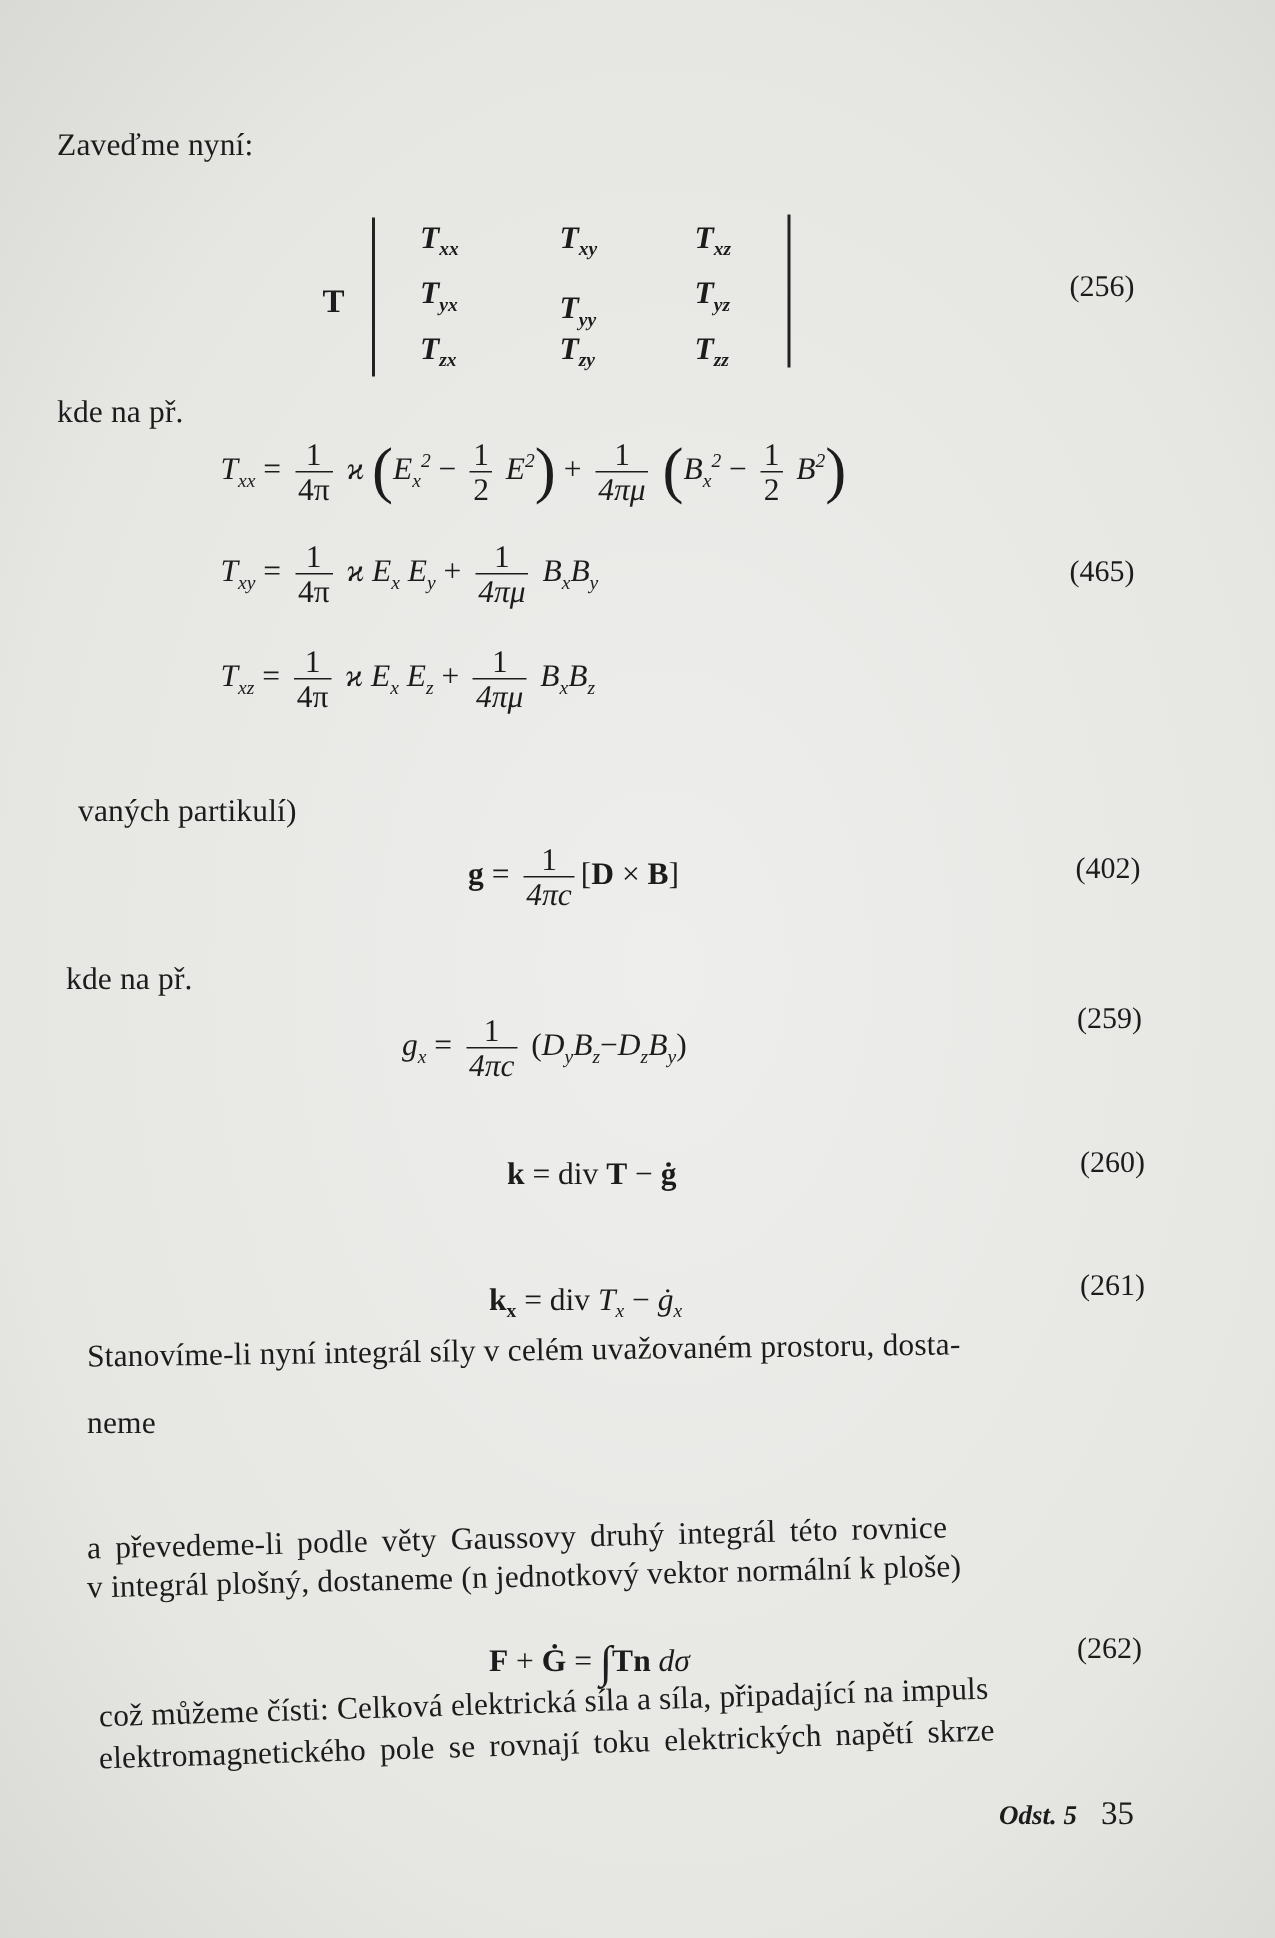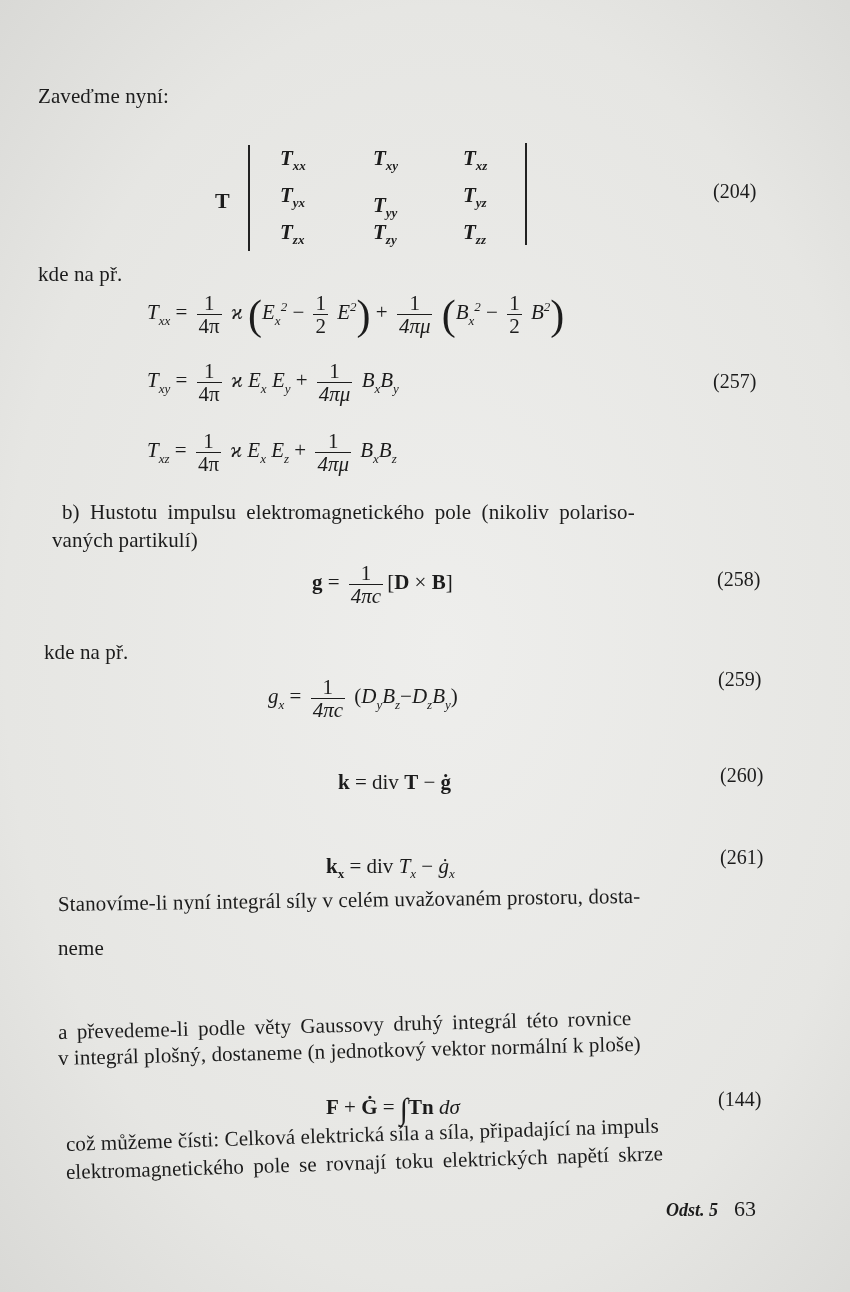--- a/index.html
+++ b/index.html
@@ -52,21 +52,21 @@
     <span class="cell" style="left:248px; top:3px;"><span>T</span><sub>xz</sub></span>
 
     <span class="cell" style="left:65px; top:40px;"><span>T</span><sub>yx</sub></span>
     <span class="cell" style="left:158px; top:40px;margin-top:10px;"><span>T</span><sub>yy</sub></span>
     <span class="cell" style="left:248px; top:40px;"><span>T</span><sub>yz</sub></span>
 
     <span class="cell" style="left:65px; top:77px;"><span>T</span><sub>zx</sub></span>
     <span class="cell" style="left:158px; top:77px;"><span>T</span><sub>zy</sub></span>
     <span class="cell" style="left:248px; top:77px;"><span>T</span><sub>zz</sub></span>
   </div>
-  <div class="abs eqnum" style="left:713px; top:180px;">(204)</div>
+  <div class="abs eqnum" style="left:713px; top:180px;">(256)</div>
 
   <div class="abs txt" style="left:38px; top:262px;">kde na př.</div>
 
   <div class="abs math" style="left:147px; top:292px;">
     <span>T</span><sub>x</sub><sub>x</sub>
     <span class="up">=</span>
     <span class="frac">
         <span class="num">1</span>
         <span class="den up">4π</span>
       </span>
@@ -102,54 +102,53 @@
     <span>ϰ</span>
     <span>E</span><sub>x</sub>
     <span>E</span><sub>y</sub>
     <span class="up">+</span>
     <span class="frac">
         <span class="num">1</span>
         <span class="den">4πμ</span>
       </span>
     <span>B</span><sub>x</sub><span>B</span><sub>y</sub>
   </div>
-  <div class="abs eqnum" style="left:713px; top:370px;">(257)</div>
+  <div class="abs eqnum" style="left:713px; top:370px;">(465)</div>
 
   <div class="abs math" style="left:147px; top:430px;">
     <span>T</span><sub>x</sub><sub>z</sub>
     <span class="up">=</span>
     <span class="frac">
         <span class="num">1</span>
         <span class="den up">4π</span>
       </span>
     <span>ϰ</span>
     <span>E</span><sub>x</sub>
     <span>E</span><sub>z</sub>
     <span class="up">+</span>
     <span class="frac">
         <span class="num">1</span>
         <span class="den">4πμ</span>
       </span>
     <span>B</span><sub>x</sub><span>B</span><sub>z</sub>
   </div>
 
-  <div class="abs txt" style="left:62px; top:500px; word-spacing:5px;">b) Hustotu impulsu elektromagnetického pole (nikoliv polariso-</div>
   <div class="abs txt" style="left:52px; top:528px;">vaných partikulí)</div>
 
   <div class="abs math" style="left:312px; top:562px;">
     <span class="bold">g</span>
     <span class="up">=</span>
     <span class="frac">
         <span class="num">1</span>
         <span class="den">4πc</span>
       </span><span class="up">[</span><span class="bold">D</span>
     <span class="up">×</span>
     <span class="bold">B</span><span class="up">]</span>
   </div>
-  <div class="abs eqnum" style="left:717px; top:568px;">(258)</div>
+  <div class="abs eqnum" style="left:717px; top:568px;">(402)</div>
 
   <div class="abs txt" style="left:44px; top:640px;">kde na př.</div>
 
   <div class="abs math" style="left:268px; top:676px;">
     <span>g</span><sub>x</sub>
     <span class="up">=</span>
     <span class="frac">
         <span class="num">1</span>
         <span class="den">4πc</span>
       </span>
@@ -187,22 +186,22 @@
   <div class="abs txt" style="left:58px; top:1046px; transform:rotate(-1.4deg); transform-origin:left;">v integrál plošný, dostaneme (n jednotkový vektor normální k ploše)</div>
 
   <div class="abs math" style="left:326px; top:1094px;">
     <span class="bold">F</span>
     <span class="up">+</span>
     <span class="bold">Ġ</span>
     <span class="up">=</span>
     <span class="integral">∫</span><span class="bold">T</span><span class="bold">n</span>
     <span>dσ</span>
   </div>
-  <div class="abs eqnum" style="left:718px; top:1088px;">(144)</div>
+  <div class="abs eqnum" style="left:718px; top:1088px;">(262)</div>
 
   <div class="abs txt" style="left:66px; top:1132px; transform:rotate(-1.8deg); transform-origin:left;">což můžeme čísti: Celková elektrická síla a síla, připadající na impuls</div>
   <div class="abs txt" style="left:66px; top:1160px; word-spacing:4px; transform:rotate(-1.8deg); transform-origin:left;">elektromagnetického pole se rovnají toku elektrických napětí skrze</div>
 
   <div class="abs" style="left:666px; top:1196px;">
     <span class="footer-sec">Odst. 5</span>
-    <span class="footer-num" style="margin-left:12px;">63</span>
+    <span class="footer-num" style="margin-left:12px;">35</span>
   </div>
 </div>
 
 </body></html>

